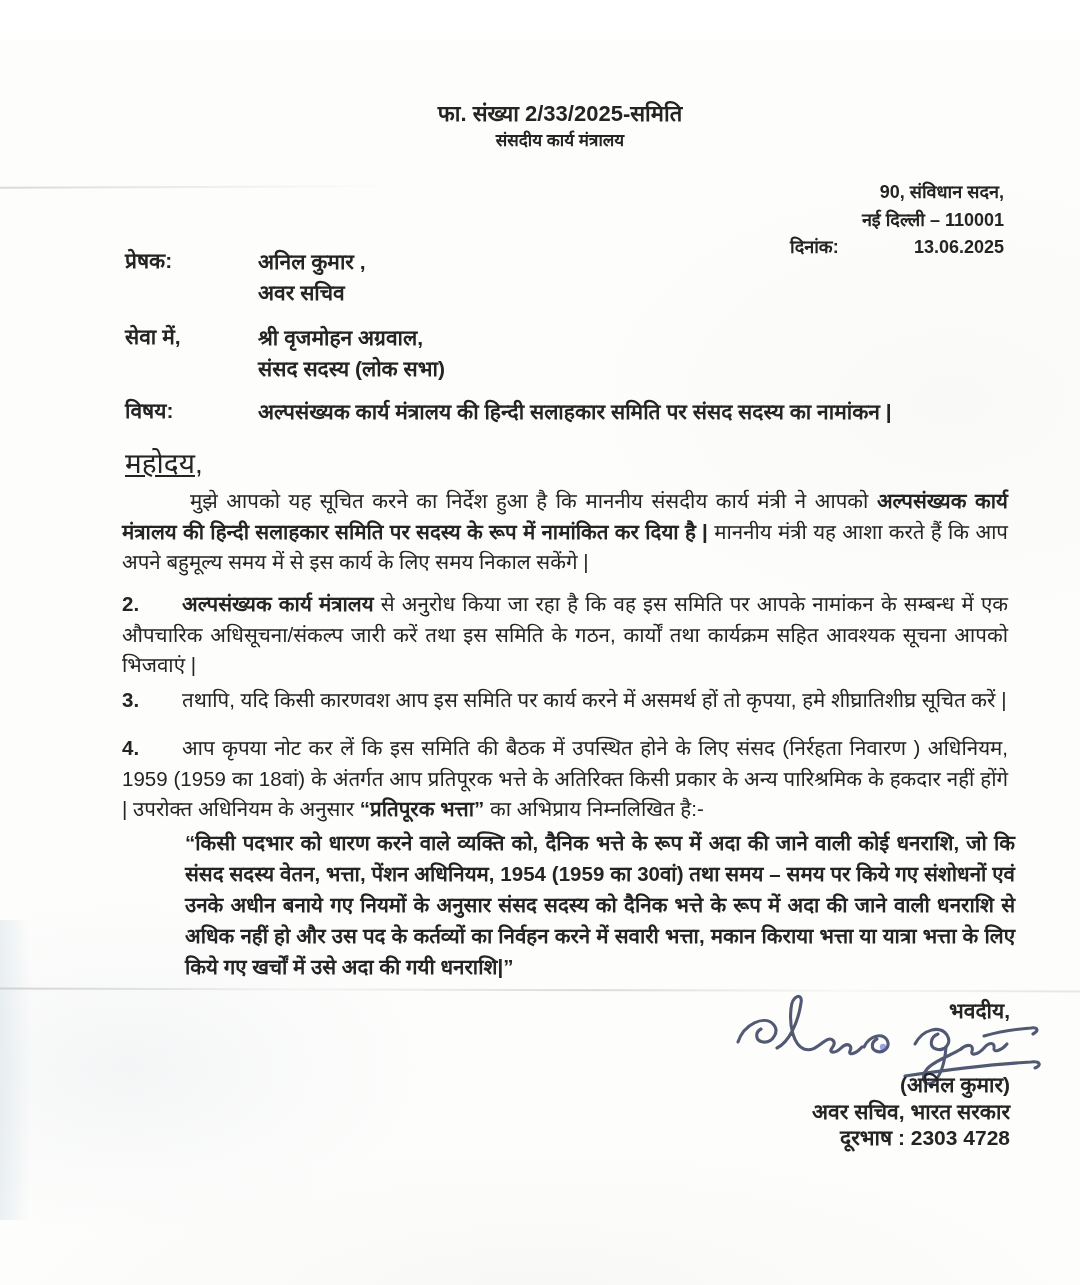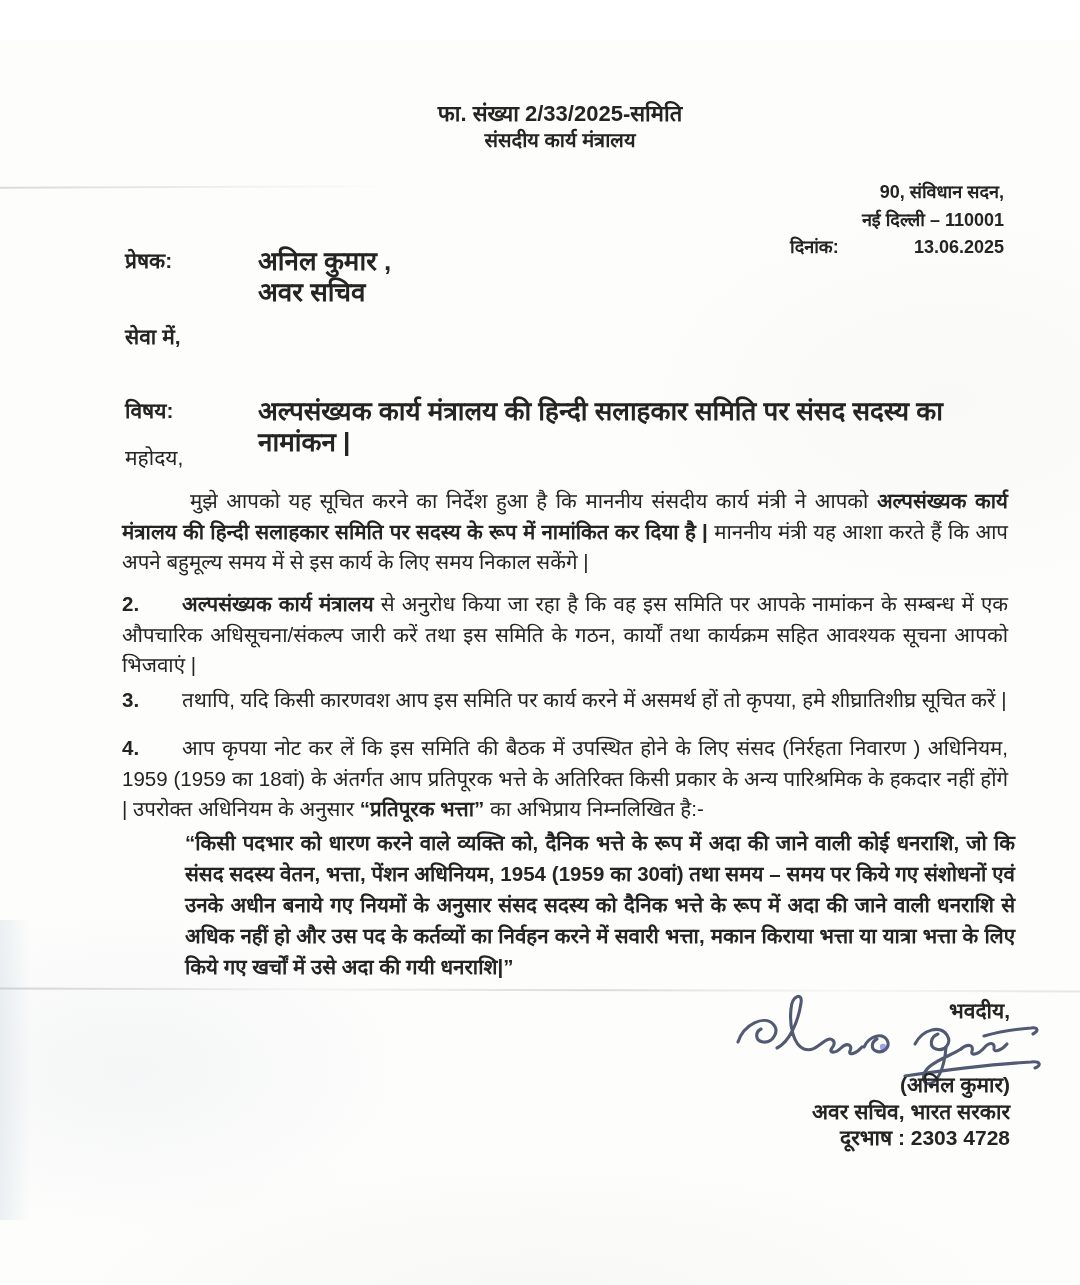--- a/index.html
+++ b/index.html
@@ -31,29 +31,29 @@
     transform:rotate(0.15deg);
   }
   .edge-band {
     position:absolute; top:880px; left:0; width:30px; height:300px;
     background:linear-gradient(90deg, rgba(188,205,216,0.28), transparent);
   }
 
   .letterhead { top:60px; left:290px; width:540px; text-align:center; font-weight:bold; line-height:27px; }
   .letterhead .l1 { font-size:22px; }
   .letterhead .l2 { font-size:21px; }
-  .letterhead .l3 { font-size:20px; }
+  .letterhead .l3 { font-size:17px; }
 
   .addr { top:139px; right:76px; text-align:right; font-weight:bold; font-size:18px; line-height:27.5px; }
   .date-row { display:flex; justify-content:space-between; width:214px; margin-left:auto;text-align:center; }
 
   .label-col { left:125px; font-size:21px; }
-  .value-col { left:258px; font-size:26px; line-height:31px; }
+  .value-col { left:258px; font-size:21px; line-height:31px; }
 
-  .salutation { top:403px; left:125px; font-size:21px; }
+  .salutation { top:403px; left:125px; font-size:28px;text-decoration:underline; }
 
   .para { left:122px; width:886px; font-size:20.5px; line-height:30.6px; text-align:justify; }
   .para .pnum { font-weight:bold; }
   .pgap { display:inline-block; width:43px; }
   .indent { text-indent:68px; }
 
   .quote { left:185px; width:830px; font-size:20.5px; line-height:31px; text-align:justify; font-weight:bold; }
 
   .valediction { top:956px; right:70px; font-size:21px; font-weight:bold; }
   .signer { top:1032px; right:70px; text-align:right; font-size:21px; font-weight:bold; line-height:26.5px; }
@@ -83,20 +83,24 @@
     </div>
   </div>
 
   <div class="abs label-col b" style="top:206px;">प्रेषक:</div>
   <div class="abs value-col b" style="top:206px;">
     <div>अनिल कुमार ,</div>
     <div>अवर सचिव</div>
   </div>
 
   <div class="abs label-col b" style="top:282px;">सेवा में,</div>
+  <div class="abs value-col b" style="top:282px;">
+    <div>श्री वृजमोहन अग्रवाल,</div>
+    <div>संसद सदस्य (लोक सभा)</div>
+  </div>
 
   <div class="abs label-col b" style="top:356px;">विषय:</div>
   <div class="abs value-col b" style="top:356px; width:752px;">अल्पसंख्यक कार्य मंत्रालय की हिन्दी सलाहकार समिति पर संसद सदस्य का नामांकन |</div>
 
   <div class="abs salutation">महोदय,</div>
 
   <div class="abs para indent" style="top:446px;"><span>मुझे आपको यह सूचित करने का निर्देश हुआ है कि माननीय संसदीय कार्य मंत्री ने आपको </span><b>अल्पसंख्यक कार्य मंत्रालय की हिन्दी सलाहकार समिति पर सदस्य के रूप में नामांकित कर दिया है |</b><span> माननीय मंत्री यह आशा करते हैं कि आप अपने बहुमूल्य समय में से इस कार्य के लिए समय निकाल सकेंगे |</span></div>
 
   <div class="abs para" style="top:549px;"><span class="pnum">2.</span><span class="pgap"></span><b>अल्पसंख्यक कार्य मंत्रालय</b><span> से अनुरोध किया जा रहा है कि वह इस समिति पर आपके नामांकन के सम्बन्ध में एक औपचारिक अधिसूचना/संकल्प जारी करें तथा इस समिति के गठन, कार्यों तथा कार्यक्रम सहित आवश्यक सूचना आपको भिजवाएं |</span></div>
 

